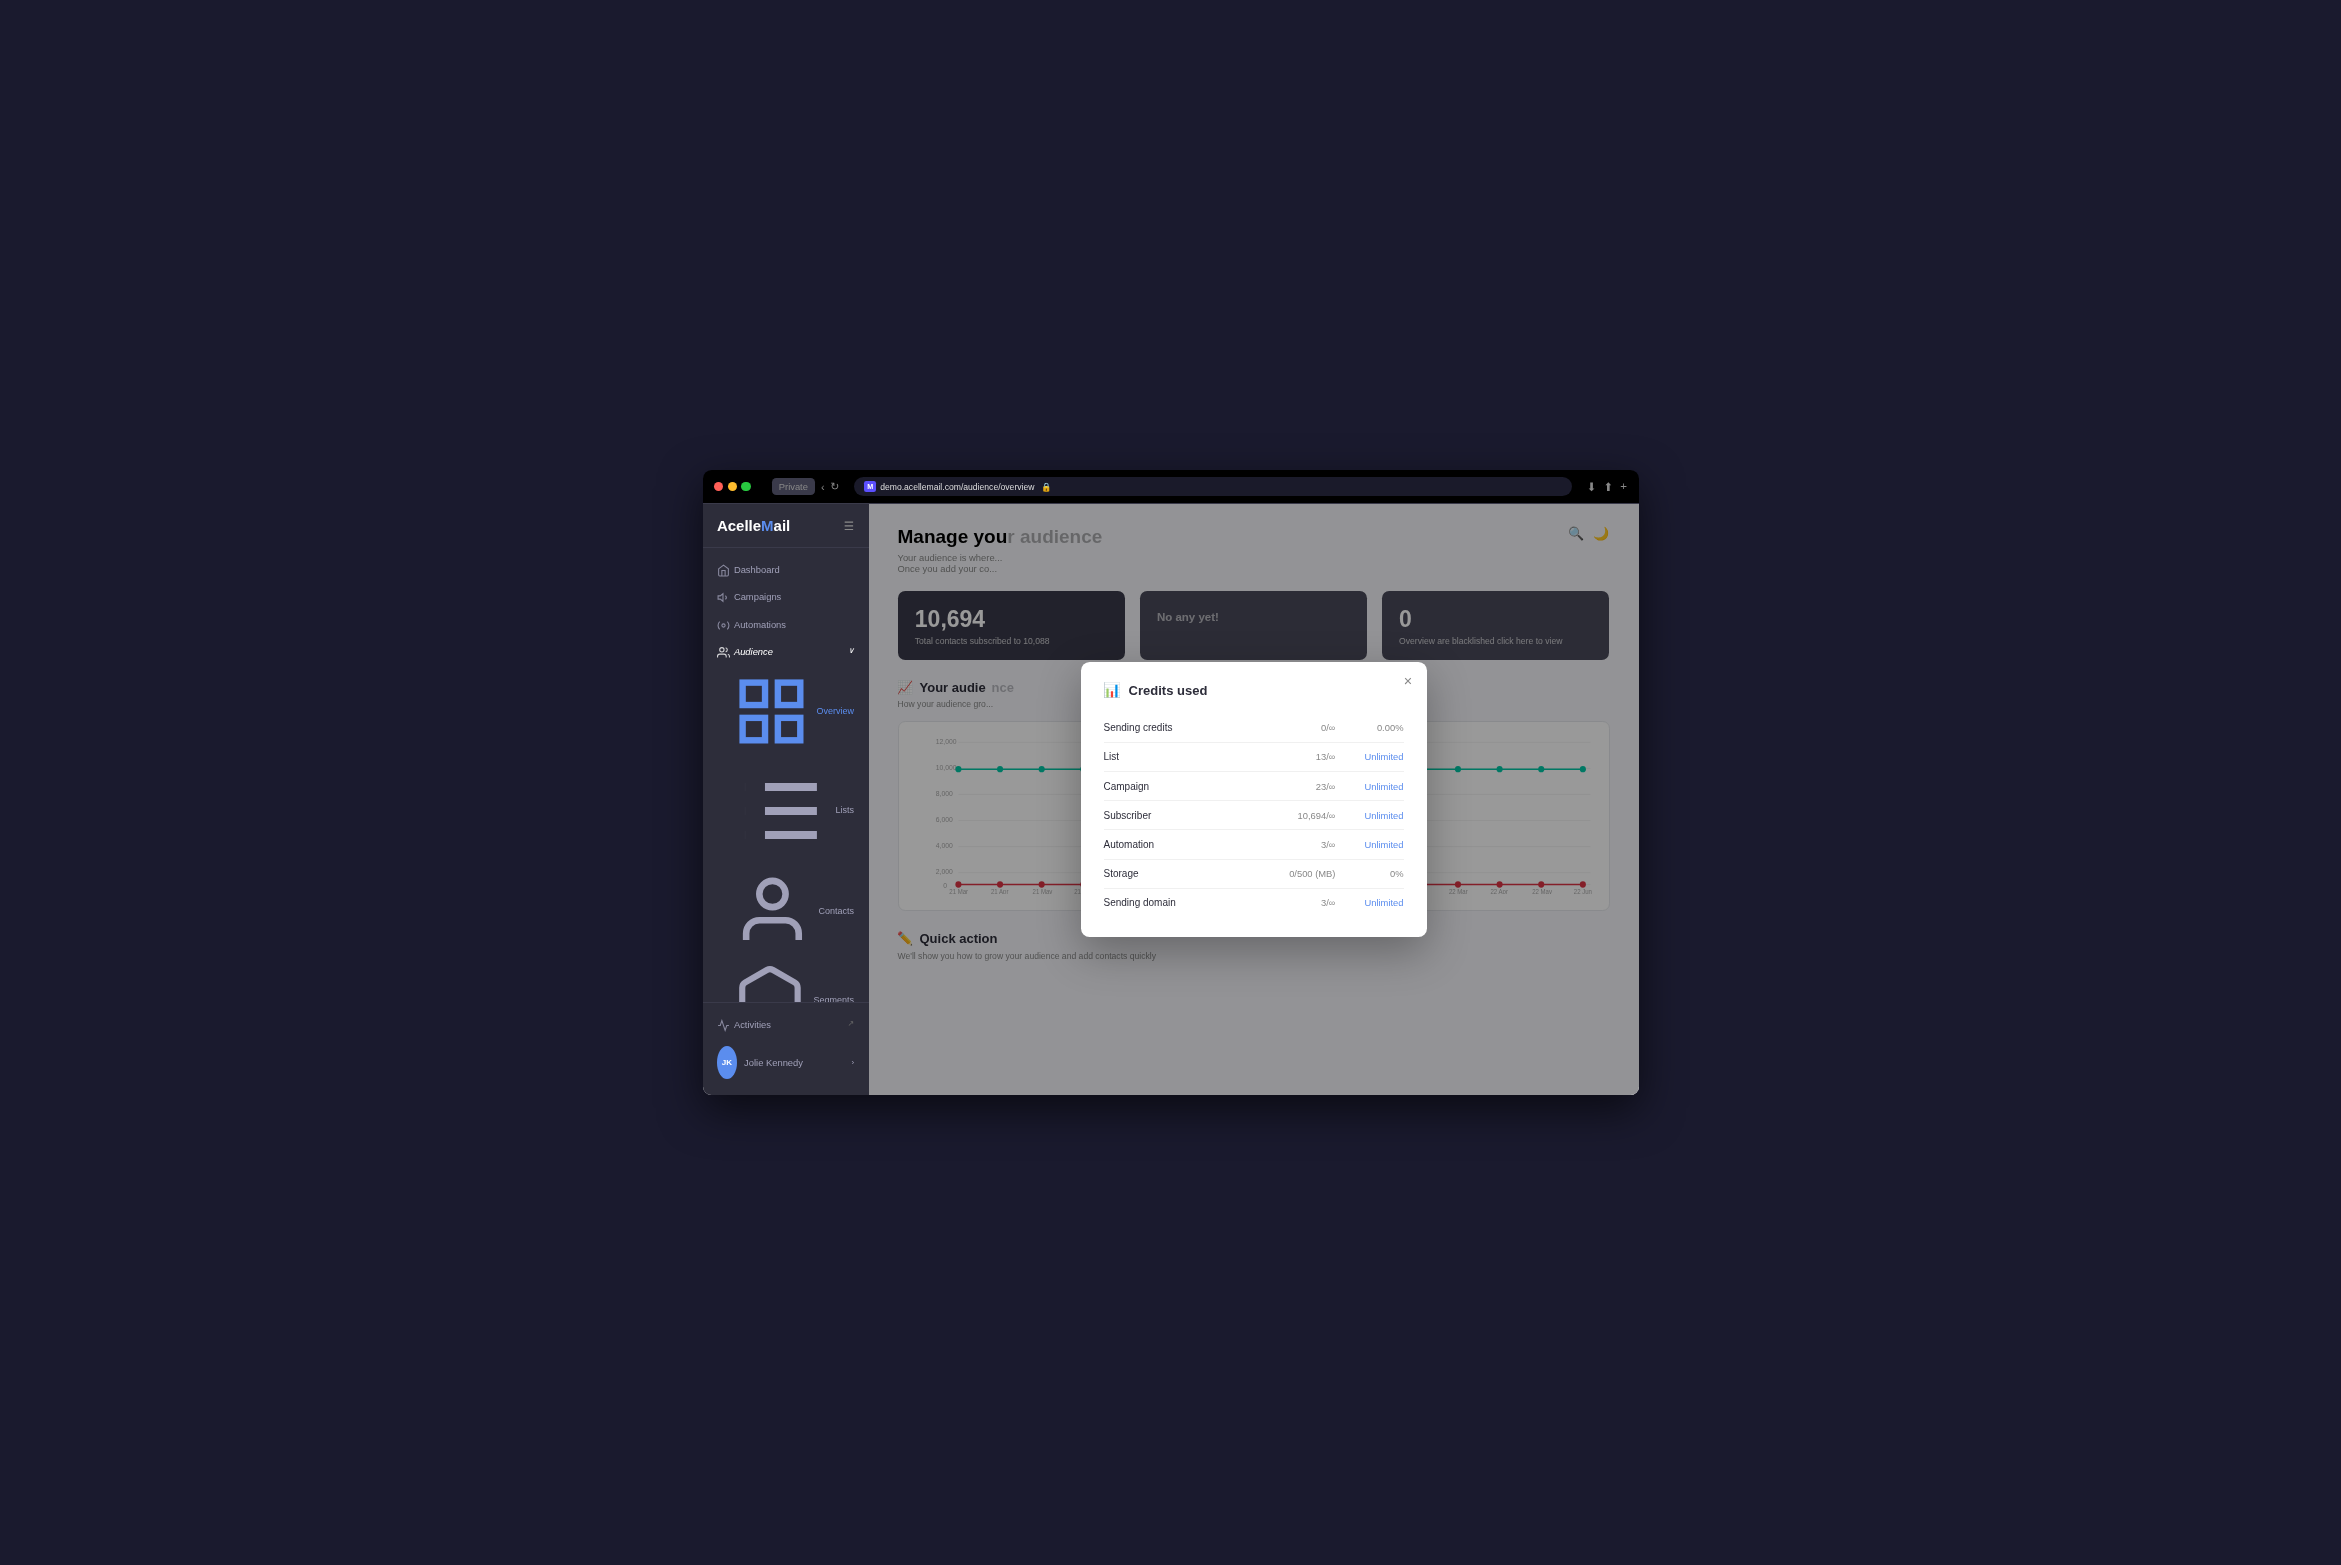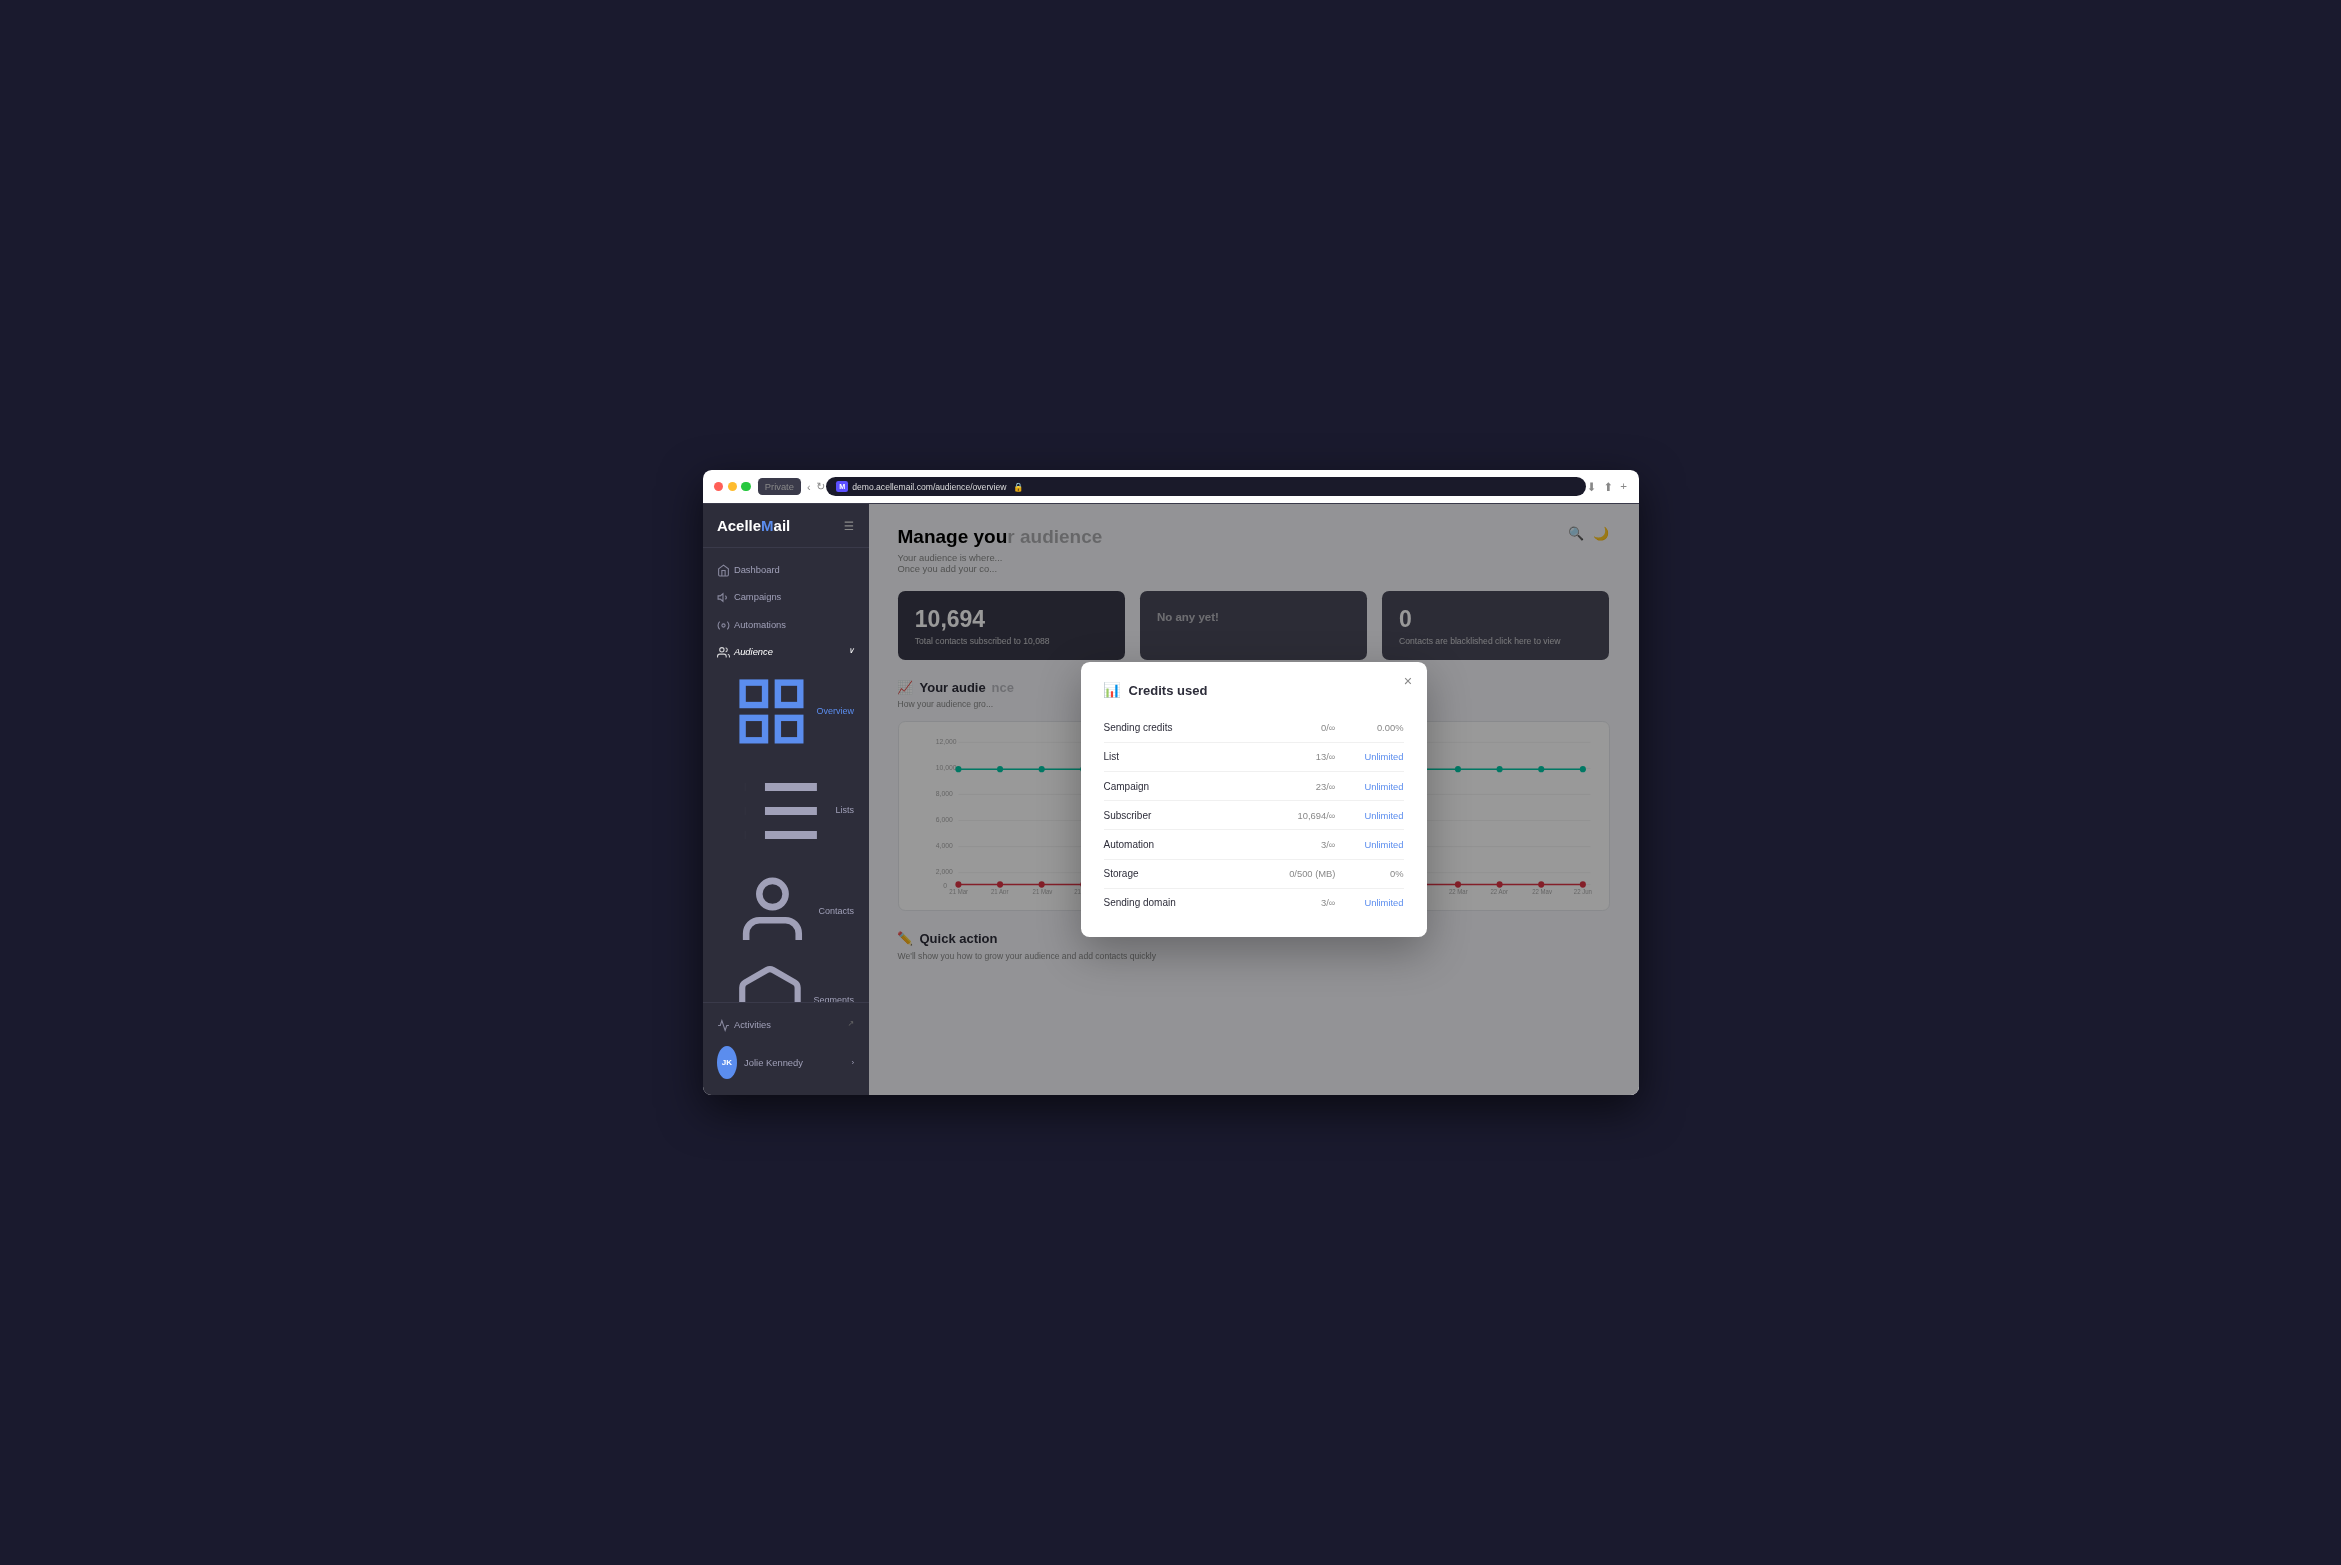--- a/index.html
+++ b/index.html
@@ -16,25 +16,25 @@
     .browser-window {
       width: 936px;
       background: #1c1c2e;
       border-radius: 8.6px;
       overflow: hidden;
       box-shadow: 0 14.4px 43px rgba(0,0,0,0.6);
     }
 
     
     .browser-chrome {
-      background: #ffffff;
+      background: #000000;
       padding: 7.2px 11.5px;
       display: flex;
       align-items: center;
-      gap: 1px;
+      gap: 15px;
       border-bottom: 0.7px solid #3a3a4a;
     }
     .traffic-lights {
       display: flex;
       gap: 4.3px;
     }
     .tl { width: 9.4px; height: 9.4px; border-radius: 50%; }
     .tl-red { background: #ff5f57; }
     .tl-yellow { background: #febc2e; }
     .tl-green { background: #28c840; }
@@ -483,21 +483,21 @@
       <div class="stats-row">
         <div class="stat-card">
           <div class="stat-number">10,694</div>
           <div class="stat-label">Total contacts subscribed to 10,088</div>
         </div>
         <div class="stat-card" style="background:#4a4a5a;">
           <div class="stat-number" style="font-size:11.5px;opacity:0.6;margin-top:5.8px;">No any yet!</div>
         </div>
         <div class="stat-card" style="background:#4a4a5a;">
           <div class="stat-number">0</div>
-          <div class="stat-label">Contacts are blacklished click here to view</div>
+          <div class="stat-label">Overview are blacklished click here to view</div>
         </div>
       </div>
 
       <div>
         <div class="section-title">
           <span>📈</span>
           Your audie<span style="opacity:0.3">nce</span>
         </div>
         <div class="section-subtitle">How your audience gro...</div>
         <div class="chart-container">

